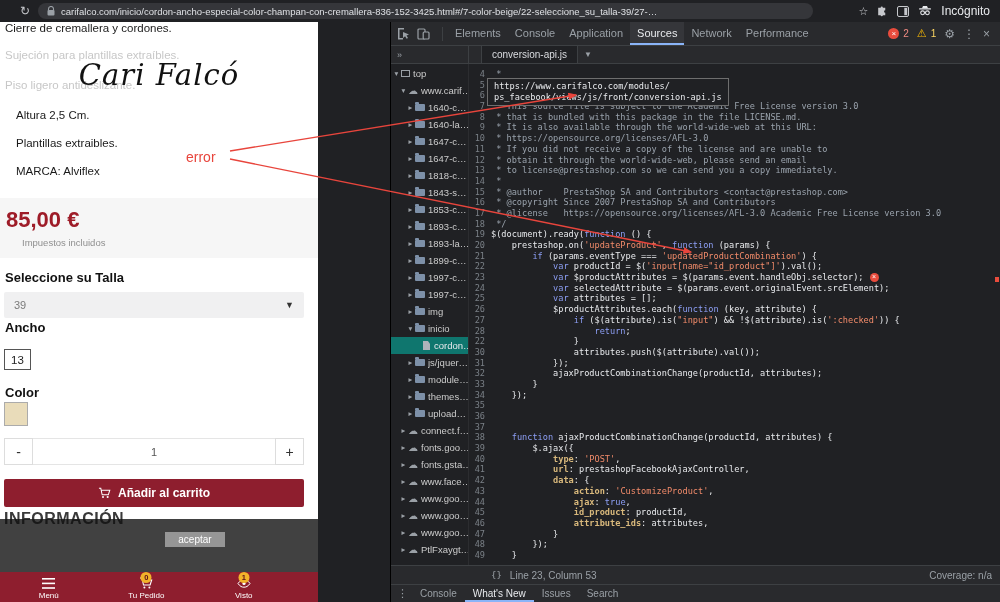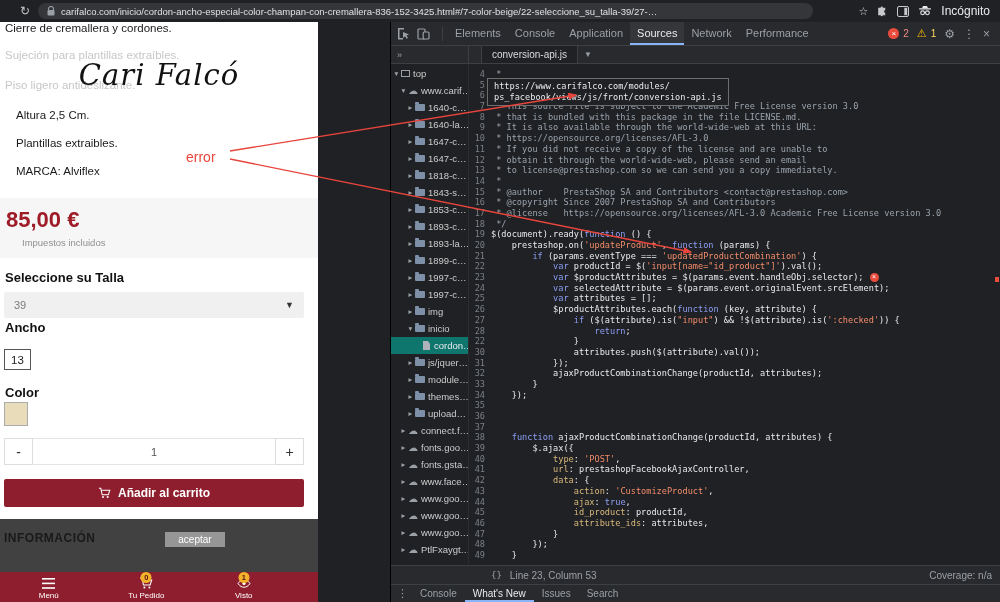--- a/index.html
+++ b/index.html
@@ -35,21 +35,21 @@
   .width-input { left:4px; top:327px; width:27px; height:21px; border:1px solid #555; font-size:11.5px;
                  text-align:center; color:#222; background:#fff; font-family:"Liberation Sans",sans-serif; }
   .swatch { left:4px; top:380px; width:24px; height:24px; border:1px solid #ababab; }
   .qty-row { left:4px; right:14px; top:416px; height:27px; display:flex; }
   .qty-btn { width:29px; border:1px solid #ddd; background:#fff; display:flex; align-items:center;
              justify-content:center; font-size:14px; color:#333; }
   .qty-input { flex:1; border:1px solid #e5e5e5; border-left:none; border-right:none; text-align:center;
                font-size:11px; color:#555; background:#fff; }
   .cart-btn { left:4px; right:14px; top:457px; height:28px; background:#8e1e2e; border-radius:2px;
               display:flex; align-items:center; justify-content:center; gap:7px; color:#fff; font-size:12px; }
-  .info-h { left:4px; top:509px; font-weight:bold; font-size:12px; color:#3a3a3a; letter-spacing:.5px; }
+  .info-h { left:4px; top:488px; font-weight:bold; font-size:16px; color:#3a3a3a; letter-spacing:.5px; }
   .cookie { left:0; top:497px; width:390px; height:53px; background:rgba(18,18,18,.8); z-index:3;
             display:flex; flex-direction:column; align-items:center; padding-top:8px; }
   .cookie-text { color:#f2f2f2; font-size:9.5px; }
   .cookie-link { color:#fff; text-decoration:underline; }
   .cookie-btn { margin-top:5px; background:#969696; color:#fff; font-size:10px; padding:2px 13px; border:none; }
   .bottom-nav { left:0; top:550px; width:390px; height:30px; background:#8e1e2e; display:flex; z-index:4; }
   .nav-item { flex:1; position:relative; display:flex; flex-direction:column; align-items:center; padding-top:5px; }
   .nav-ico { height:12px; display:flex; align-items:center; }
   .nav-label { color:#fff; font-size:8px; margin-top:2px; }
   .nav-badge { position:absolute; top:0; left:50%; transform:translateX(-50%); width:11px; height:11px;
@@ -94,21 +94,21 @@
   .ico-file { width:7px; height:9px; background:#aeb3ba; margin:0 4px 0 2px; flex:none;
               clip-path:polygon(0 0,70% 0,100% 30%,100% 100%,0 100%); }
   .ico-frame { width:9px; height:7px; border:1px solid #9aa0a6; margin:0 3px 0 1px; flex:none; }
   .tree-label { overflow:hidden; }
   .dt-editor { flex:1; position:relative; overflow:hidden; font-family:"DejaVu Sans Mono",monospace;
                font-size:8.6px; color:#e8eaed; }
   .code-area { position:absolute; inset:0; padding-top:5px; }
   .code-line { display:flex; height:10.7px; line-height:10.7px; white-space:pre; }
   .ln { width:22px; flex:none; text-align:right; padding-right:6px; color:#7a8087; }
   .lc { flex:1; overflow:hidden; }
-  .tok-com { color:#9aa3ad; } .tok-str { color:#f28b6a; } .tok-kw { color:#8d9ff5; } .tok-prop { color:#d9b97c; }
+  .tok-com { color:#9aa3ad; } .tok-str { color:#f28b6a; } .tok-kw { color:#8d9ff5; } .tok-prop { color:#d9b97c;font-weight:bold; }
   .err-badge { display:inline-flex; width:9px; height:9px; border-radius:50%; background:#e94c3d;
                color:#fff; font-size:7px; align-items:center; justify-content:center; margin-left:6px;
                font-family:"Liberation Sans",sans-serif; vertical-align:middle; }
   .src-tooltip { position:absolute; left:18px; top:14px; z-index:5; background:#202124;
                  border:1px solid #6e6e6e; padding:2px 6px; font-size:8.6px; color:#e8eaed; line-height:11px; }
   .scroll-mark { position:absolute; right:1px; top:213px; width:4px; height:5px; background:#e94c3d; }
   .dt-status { position:absolute; left:0; right:0; bottom:18px; height:19px; background:#292a2d;
                border-top:1px solid #3d4043; display:flex; align-items:center; font-size:10px;
                color:#9aa0a6; padding:0 8px 0 100px; gap:8px; }
   .pp { font-family:"DejaVu Sans Mono",monospace; font-size:9px; color:#9aa0a6; }

